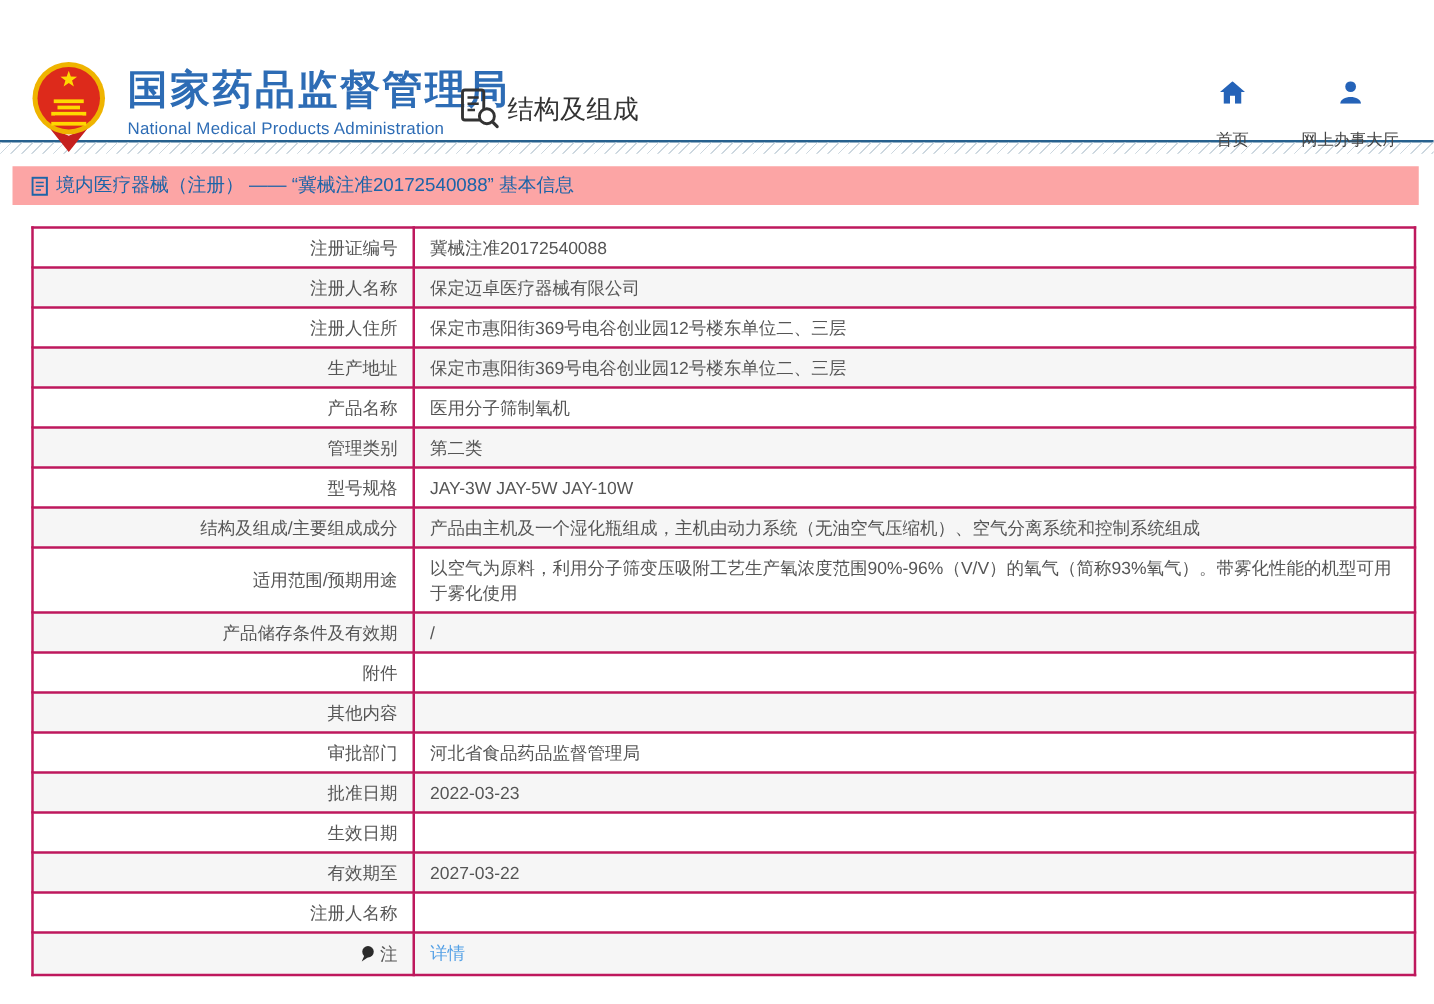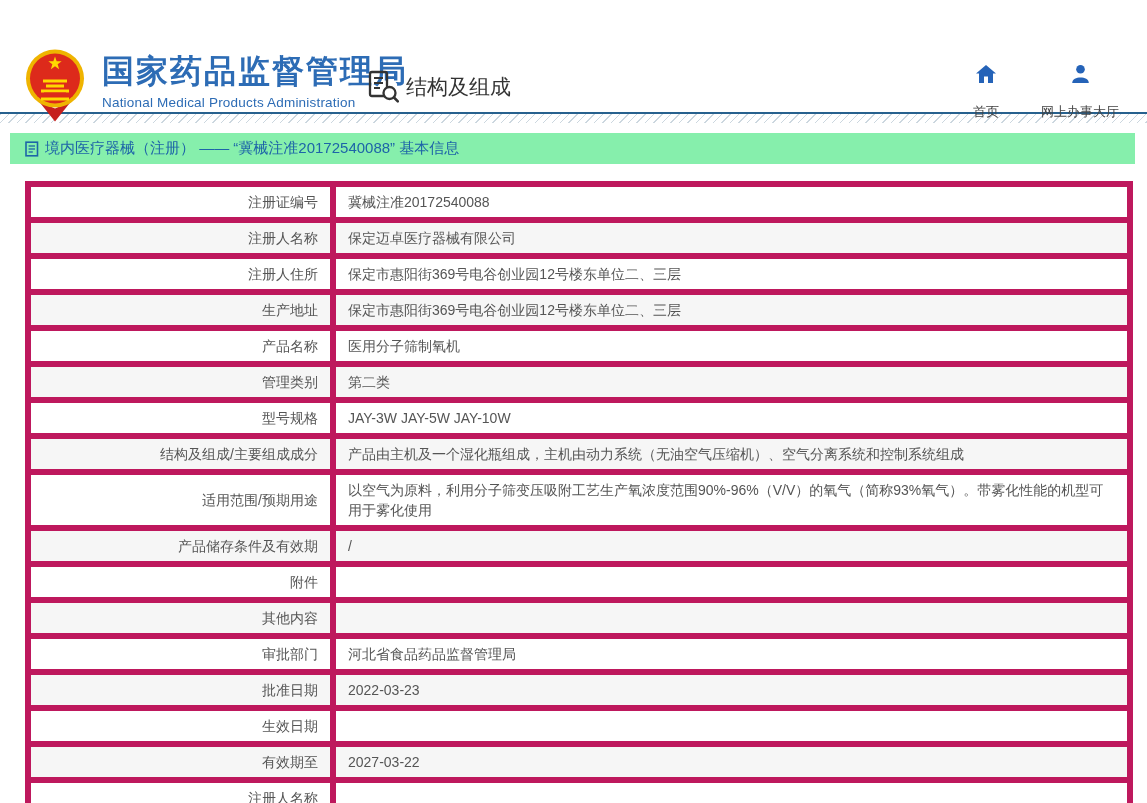--- a/index.html
+++ b/index.html
@@ -29,35 +29,35 @@
   .header-rule { height: 2px; background: #27618e; }
   .header-hatch {
     height: 9px;
     background-image: repeating-linear-gradient(135deg, #ccd7df 0, #ccd7df 1px, transparent 1px, transparent 6px);
   }
 
   
   .content { margin: 10px 12px 0 10px; }
   .breadcrumb-bar {
     width: 1125px; height: 31px;
-    background: #86efac;
+    background: #fca5a5;
     display: flex; align-items: center;
     padding-left: 15px;
   }
   .bc-text { font-size: 15px; color: #1d64a8; margin-left: 6px; }
 
   .info-table {
     margin: 17px 0 0 15px;
     width: 1108px;
     border-collapse: collapse;
     table-layout: fixed;
   }
   .info-table th { width: 305px; text-align: right; font-weight: normal; }
   .info-table th, .info-table td {
-    border: 6px solid #be185d;
+    border: 2px solid #be185d;
     padding: 5px 12px;
     font-size: 14px;
     color: #555;
     line-height: 20px;
     height: 20px;
     vertical-align: middle;
     word-break: break-all;
   }
   .info-table tr:nth-child(even) { background: #f6f6f6; }
   .detail-link { color: #55a1e6; text-decoration: none; cursor: pointer; font-family: Liberation Serif, serif; }

